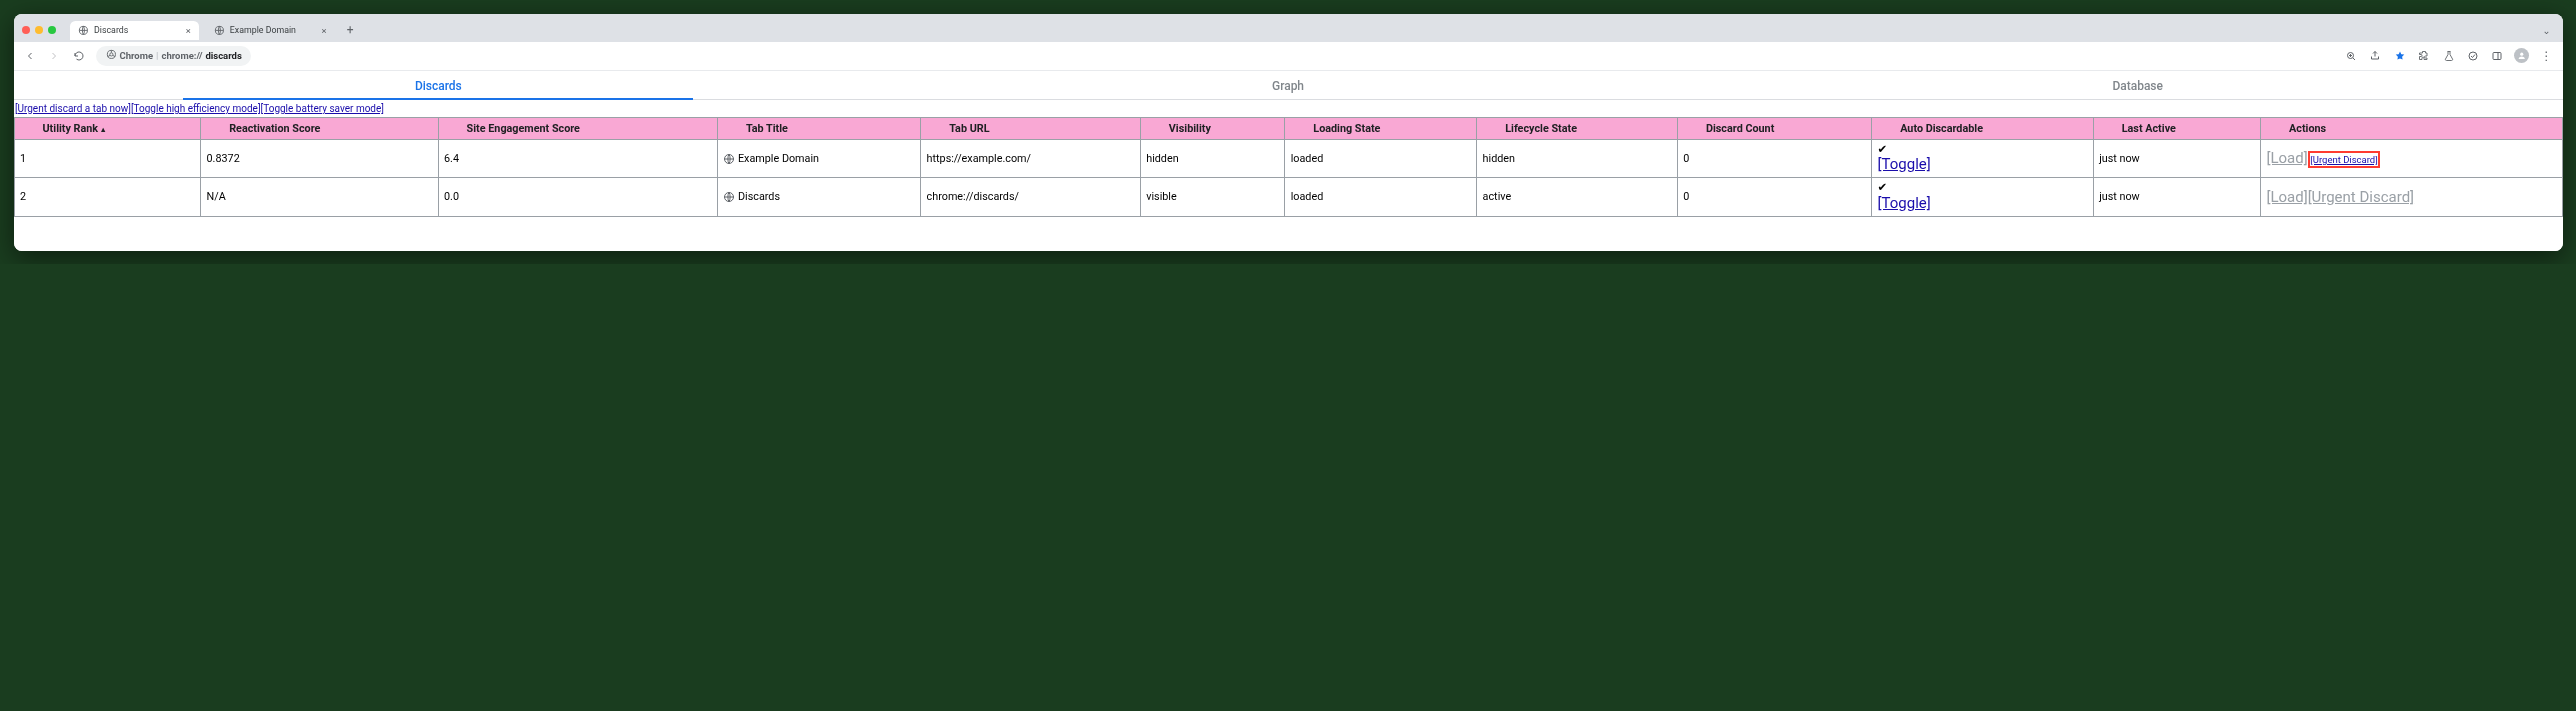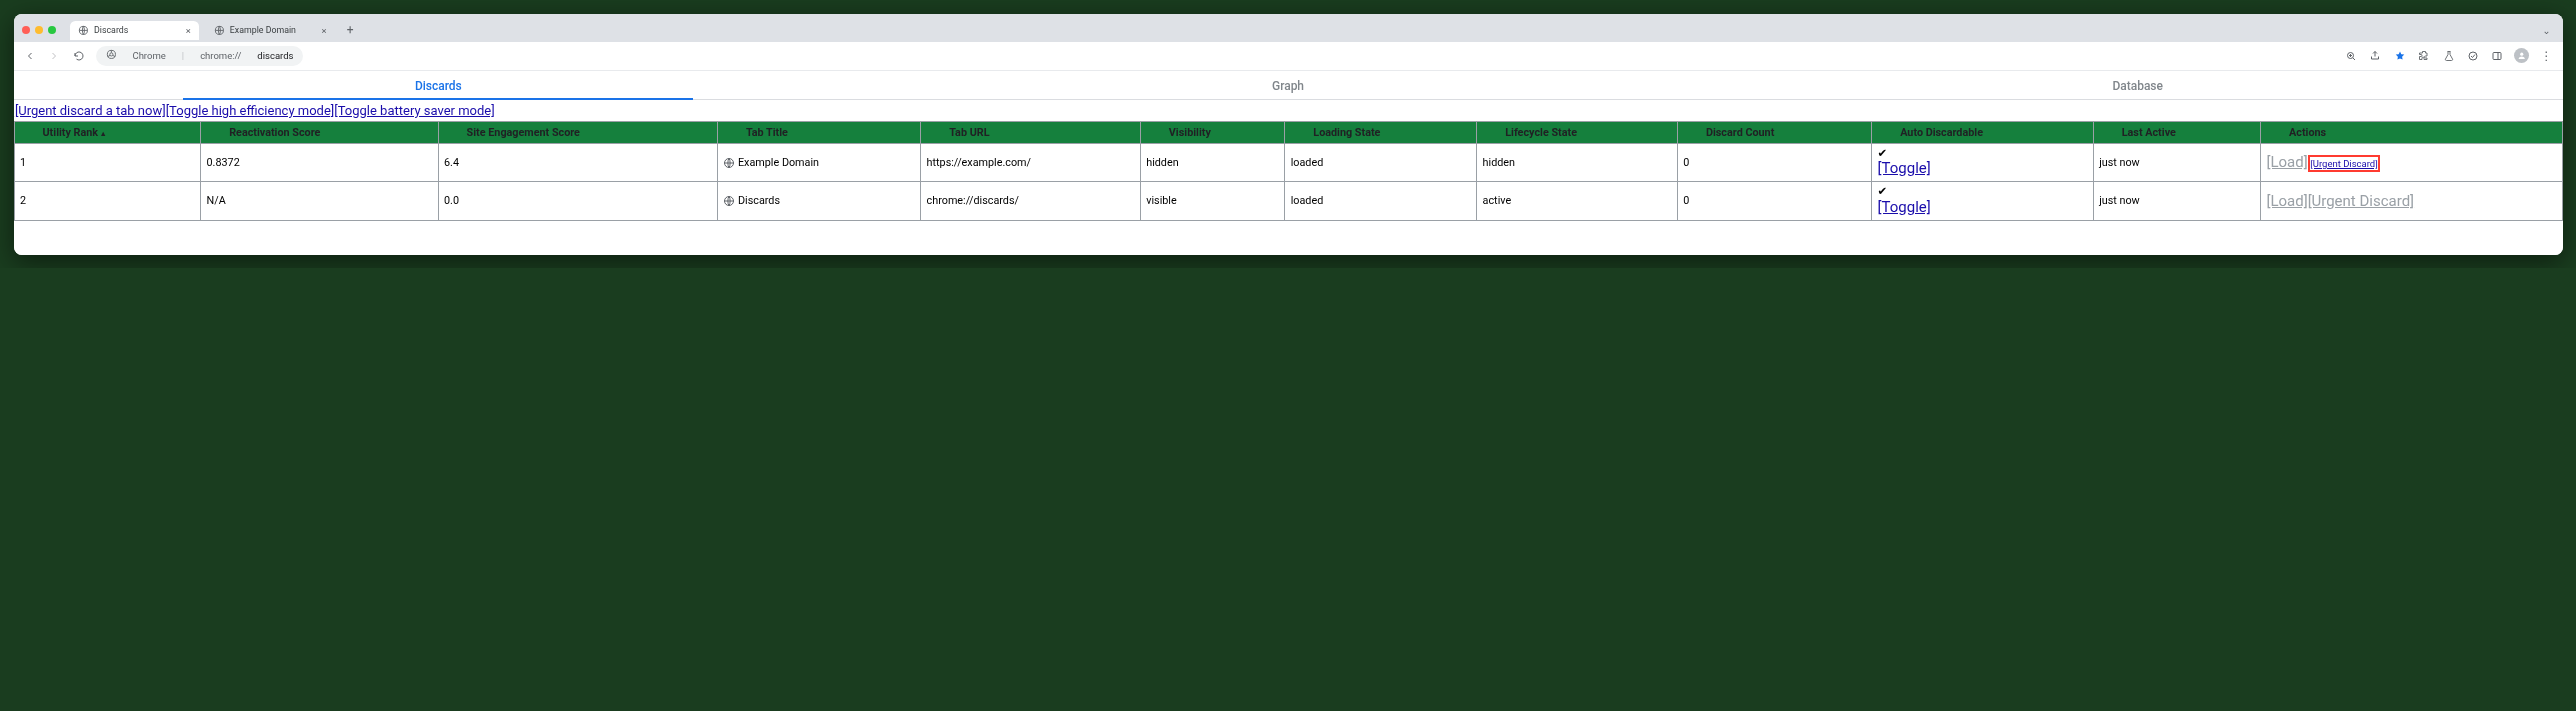--- a/index.html
+++ b/index.html
@@ -52,21 +52,21 @@
   .toolbar {
     background:#fff;
     display:flex;
     align-items:center;
     padding:4px 6.8px;
     gap:5.4px;
     border-bottom:0.7px solid #e8eaed;
   }
   .nav-btn{width:19px;height:19px;display:flex;align-items:center;justify-content:center;color:#5f6368;border-radius:50%;cursor:pointer;}
   .nav-btn svg{width:12px;height:12px;stroke:#5f6368;fill:none;stroke-width:2;}
-  .omnibox{flex:0 1 auto;display:flex;align-items:center;gap:16px;background:#f1f3f4;border-radius:10.8px;padding:2.7px 9.5px;font-size:9.5px;color:#5f6368;height:20px;margin-left:2.7px;}
+  .omnibox{flex:0 1 auto;display:flex;align-items:center;gap:3px;background:#f1f3f4;border-radius:10.8px;padding:2.7px 9.5px;font-size:9.5px;color:#5f6368;height:20px;margin-left:2.7px;font-weight:bold;}
   .omni-sep{color:#c0c3c7;}
   .omni-bold{color:#202124;}
   .toolbar-spacer{flex:1;}
   .tool-icon{width:19px;height:19px;display:flex;align-items:center;justify-content:center;color:#5f6368;border-radius:50%;cursor:pointer;}
   .tool-icon svg{width:12px;height:12px;}
   .star{color:#1a73e8;}
   .avatar-circle{width:15px;height:15px;border-radius:50%;background:#bdc1c6;display:flex;align-items:center;justify-content:center;}
   .avatar-circle svg{width:9.5px;height:9.5px;fill:#fff;}
   .menu-dots{font-size:12px;letter-spacing:0;}
   
@@ -82,36 +82,36 @@
     padding:8px 0 6.8px 0;
     color:#80868b;
     font-weight:500;
     cursor:pointer;
     position:relative;
   }
   .page-tab.active { color:#1a73e8; }
   .page-tab.active::after{
     content:"";position:absolute;left:20%;right:20%;bottom:-0.7px;height:2px;background:#1a73e8;
   }
-  .action-links{padding:2.7px 1.4px;font-size:13px;}
+  .action-links{padding:2.7px 1.4px;font-size:10px;}
   .action-links a{color:#1a0dab;text-decoration:underline;cursor:pointer;}
   
   table.discards {
     width:100%;
     border-collapse:collapse;
     font-size:10.8px;
   }
   table.discards th, table.discards td {
     border:0.7px solid #9aa0a6;
     padding:4px 5.4px;
     text-align:left;
     vertical-align:middle;
   }
   table.discards th {
-    background:#15803d;
+    background:#f9a8d4;
     font-weight:700;
     color:#202124;
     padding-left:28px;
   }
   th.center, td.center{text-align:center;}
   .sort-ind{font-size:7.4px;margin-left:1.4px;}
   .fav{width:12px;height:12px;display:inline-flex;align-items:center;justify-content:center;vertical-align:middle;margin-right:2.7px;}
   .fav svg{width:12px;height:12px;}
   .toggle-link{color:#1a0dab;text-decoration:underline;font-size:15px;cursor:pointer;display:block;}
   .check{font-size:11.5px;display:block;line-height:1;}

